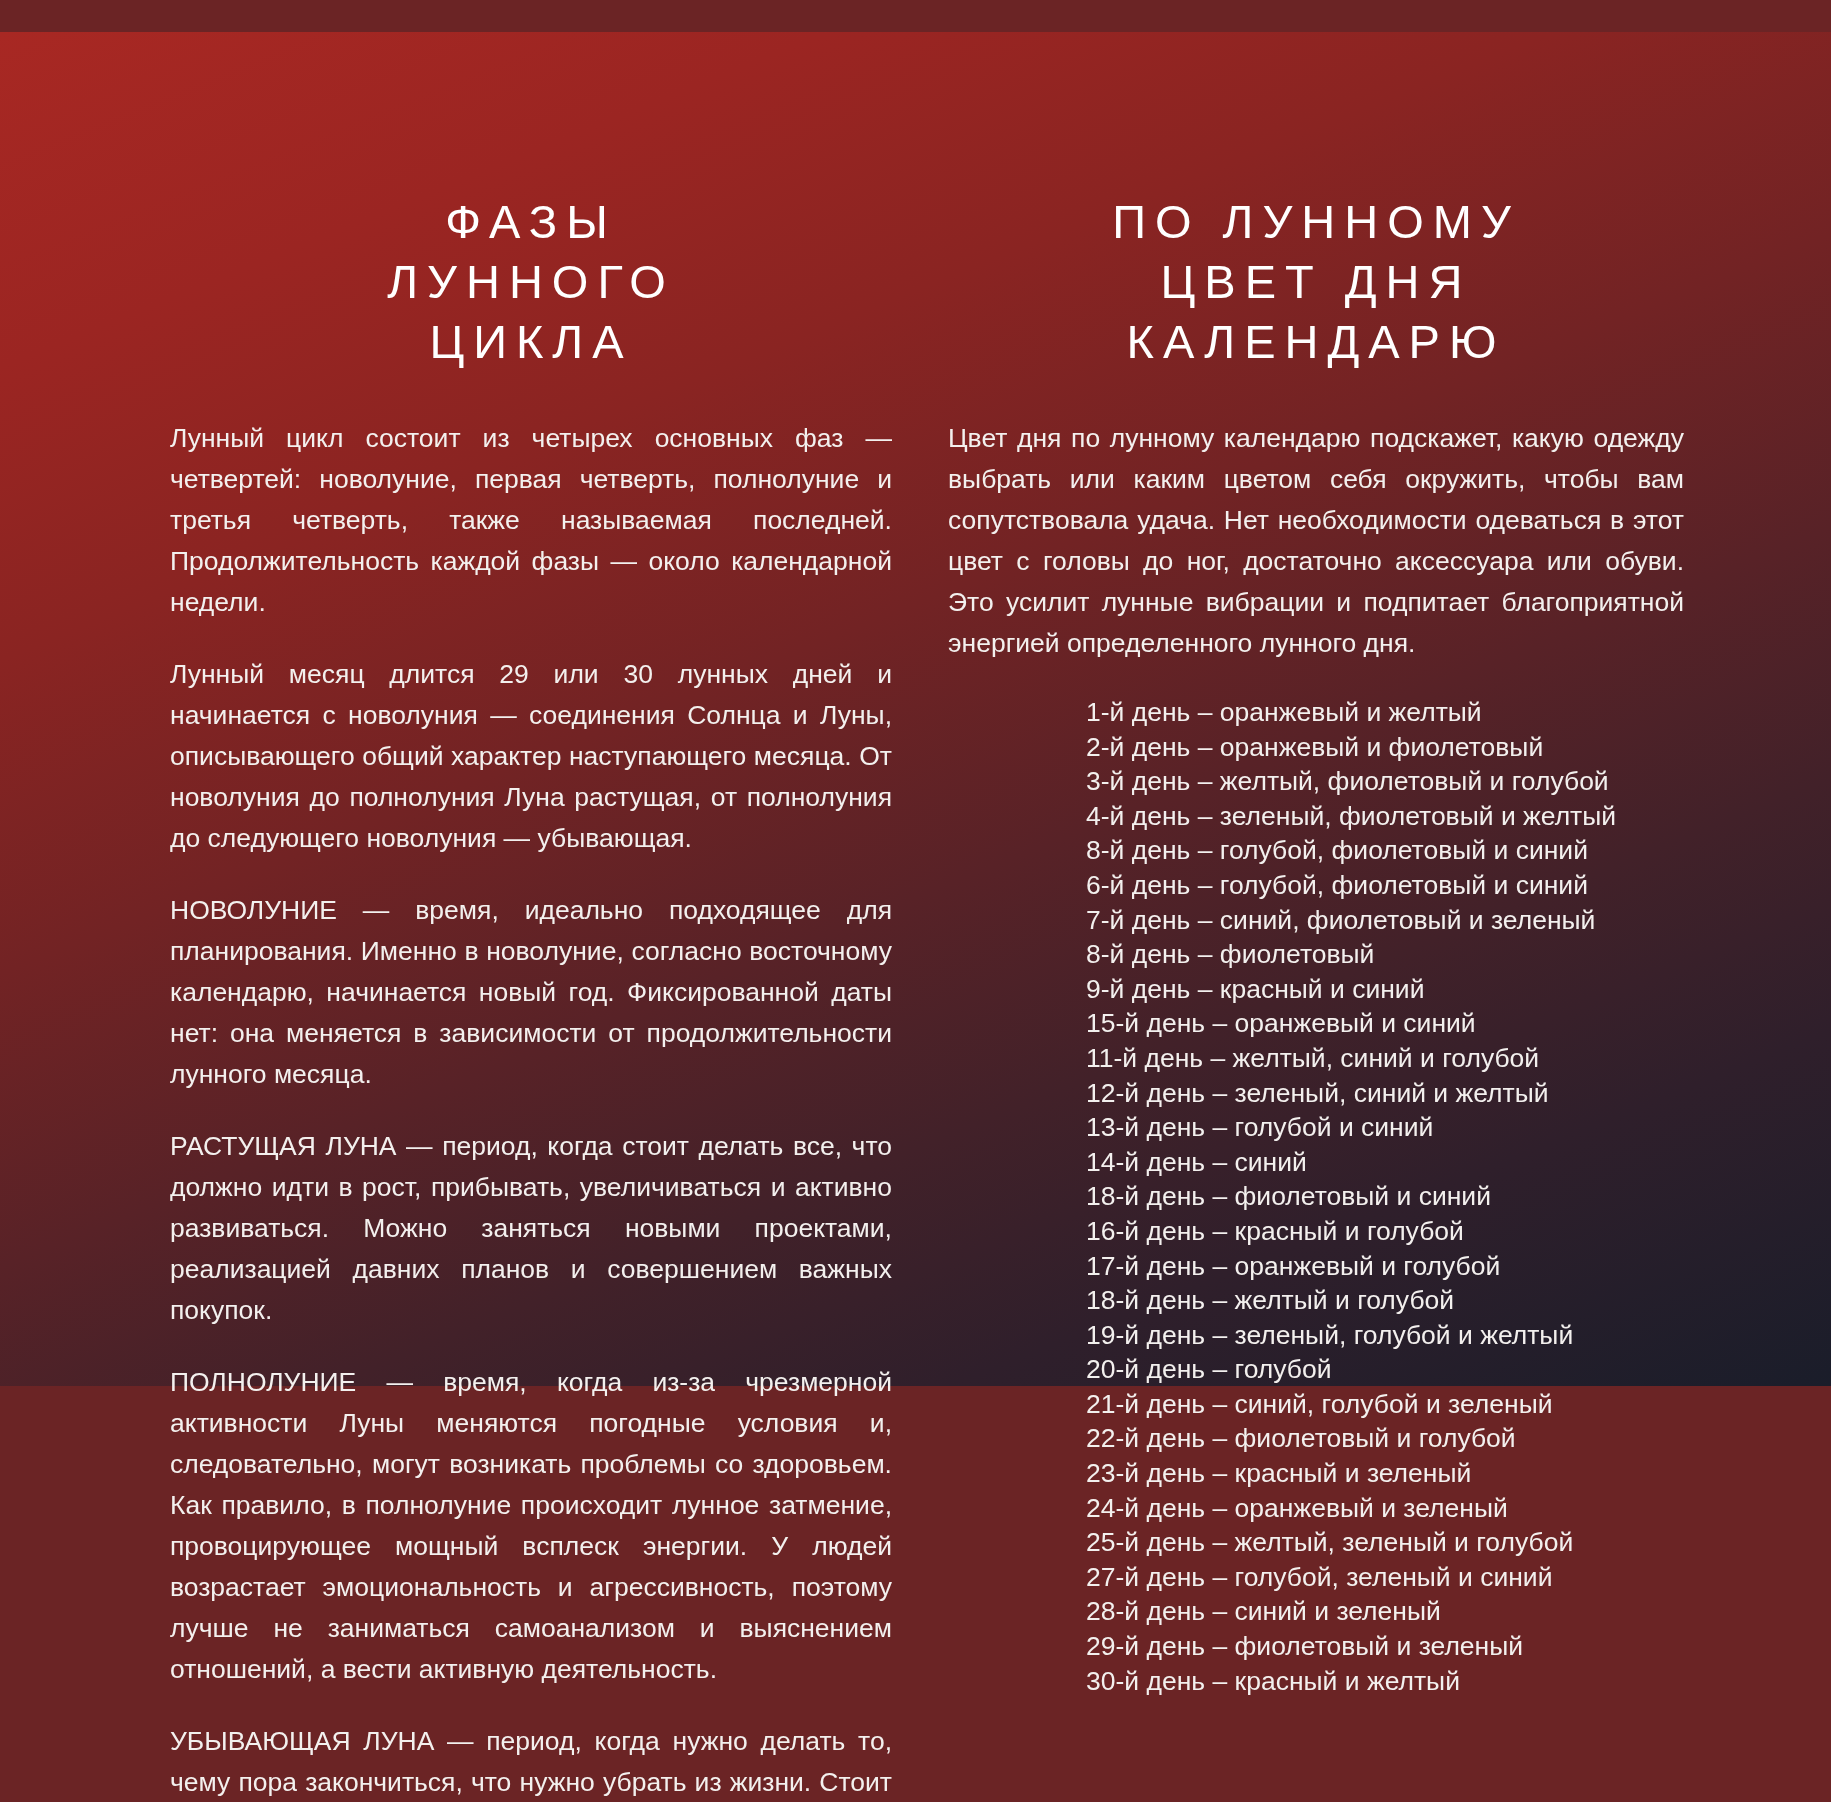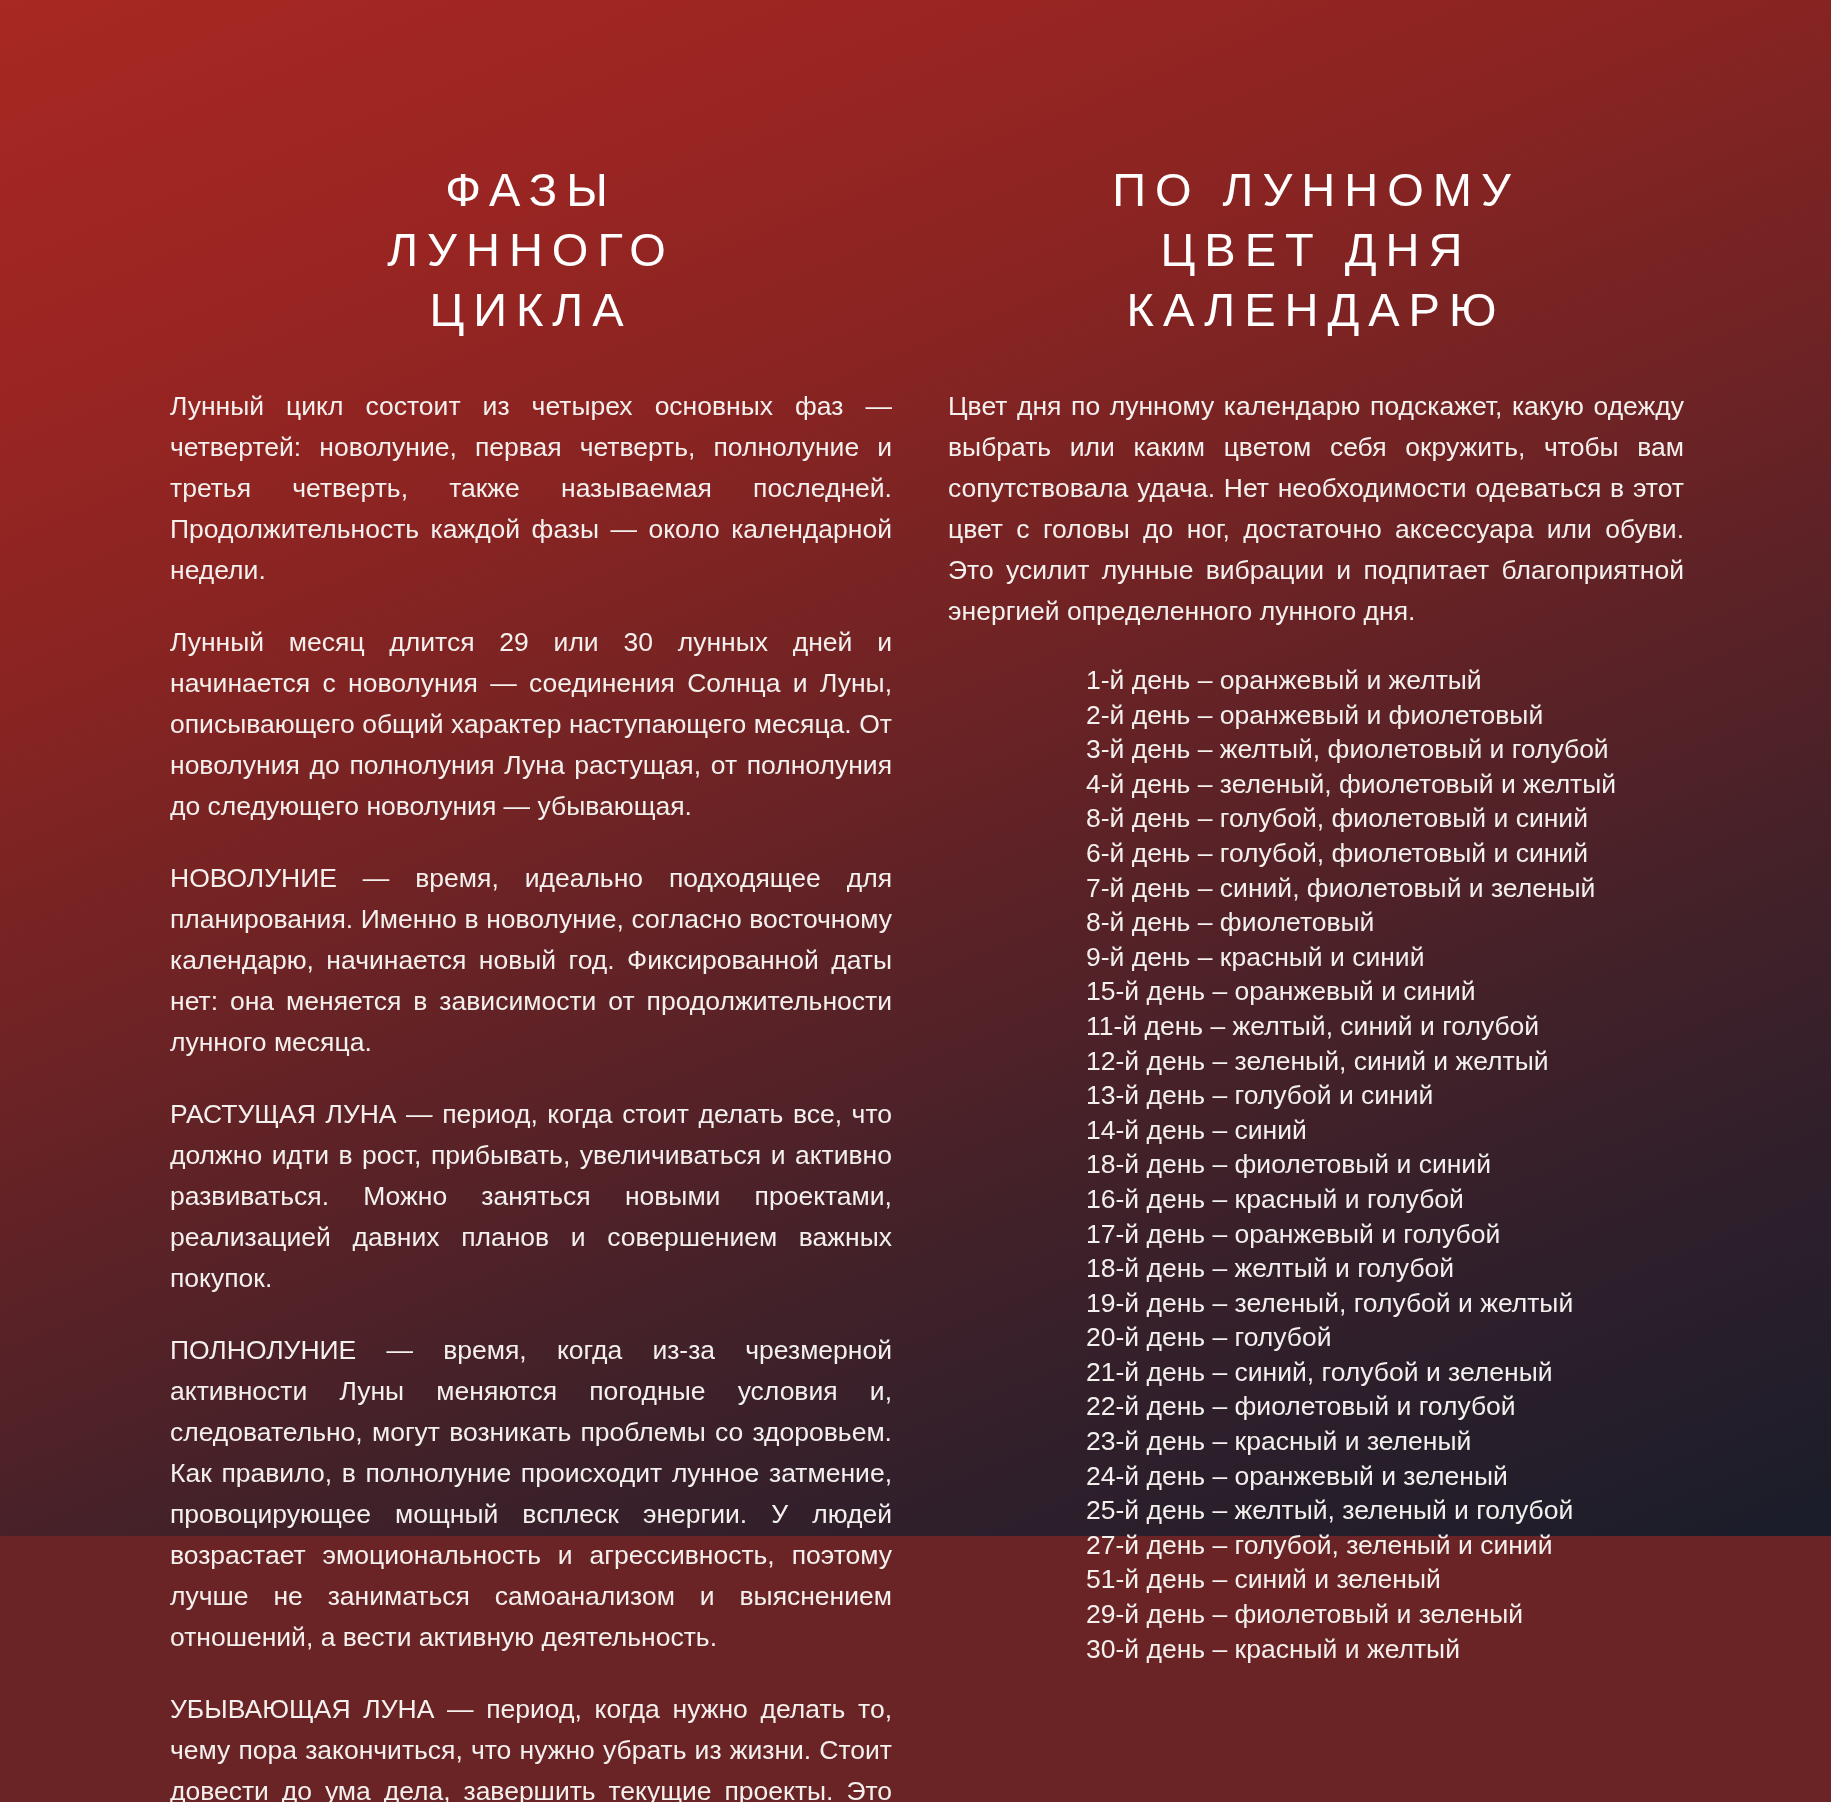--- a/index.html
+++ b/index.html
@@ -6,32 +6,33 @@
   html, body { margin: 0; padding: 0; }
   body {
     width: 1831px;
     height: 1802px;
     overflow: hidden;
     background: #6b2425;
   }
   .page {
     position: relative;
     width: 1831px;
-    height: 1536px;
+    height: 1354px;
     background: linear-gradient(158deg,
       #a82823 0%,
       #9b2522 16%,
       #8a2422 30%,
       #722324 45%,
       #582227 59%,
       #422129 71%,
       #2f1f2b 83%,
       #1a1d2a 100%);
     font-family: "Liberation Sans", sans-serif;
     color: #f3f0ee;
+    margin-top: 32px;
   }
   .column {
     position: absolute;
     top: 160px;
   }
   .column.left  { left: 170px;  width: 722px; }
   .column.right { left: 948px;  width: 736px; }
 
   .display-title {
     margin: 0 0 46px 0;
@@ -112,19 +113,19 @@
         <div class="day-line">17-й день – оранжевый и голубой</div>
         <div class="day-line">18-й день – желтый и голубой</div>
         <div class="day-line">19-й день – зеленый, голубой и желтый</div>
         <div class="day-line">20-й день – голубой</div>
         <div class="day-line">21-й день – синий, голубой и зеленый</div>
         <div class="day-line">22-й день – фиолетовый и голубой</div>
         <div class="day-line">23-й день – красный и зеленый</div>
         <div class="day-line">24-й день – оранжевый и зеленый</div>
         <div class="day-line">25-й день – желтый, зеленый и голубой</div>
         <div class="day-line">27-й день – голубой, зеленый и синий</div>
-        <div class="day-line">51-й день – синий и зеленый</div>
+        <div class="day-line">28-й день – синий и зеленый</div>
         <div class="day-line">29-й день – фиолетовый и зеленый</div>
         <div class="day-line">30-й день – красный и желтый</div>
       </div>
   </section>
 
 </div>
 
 </body></html>

